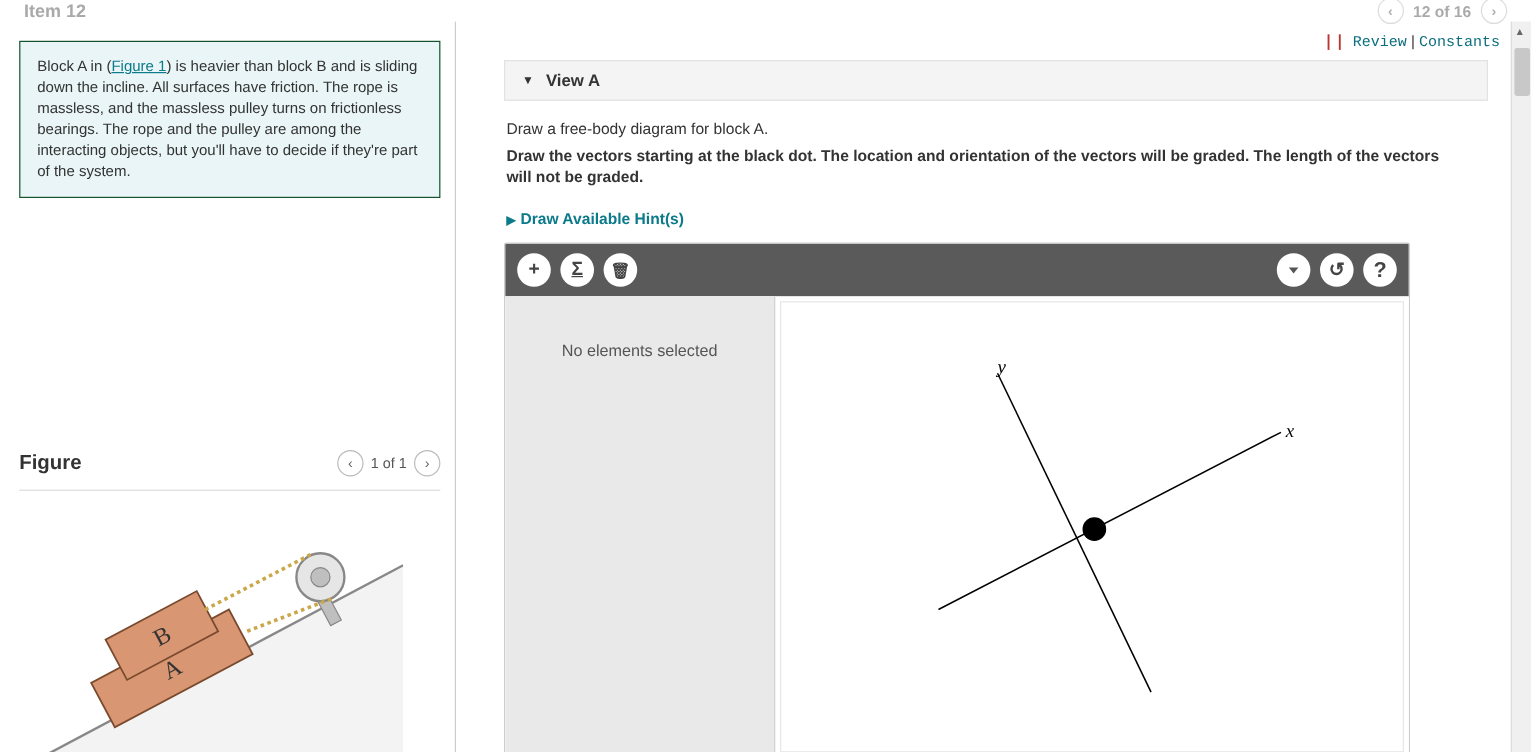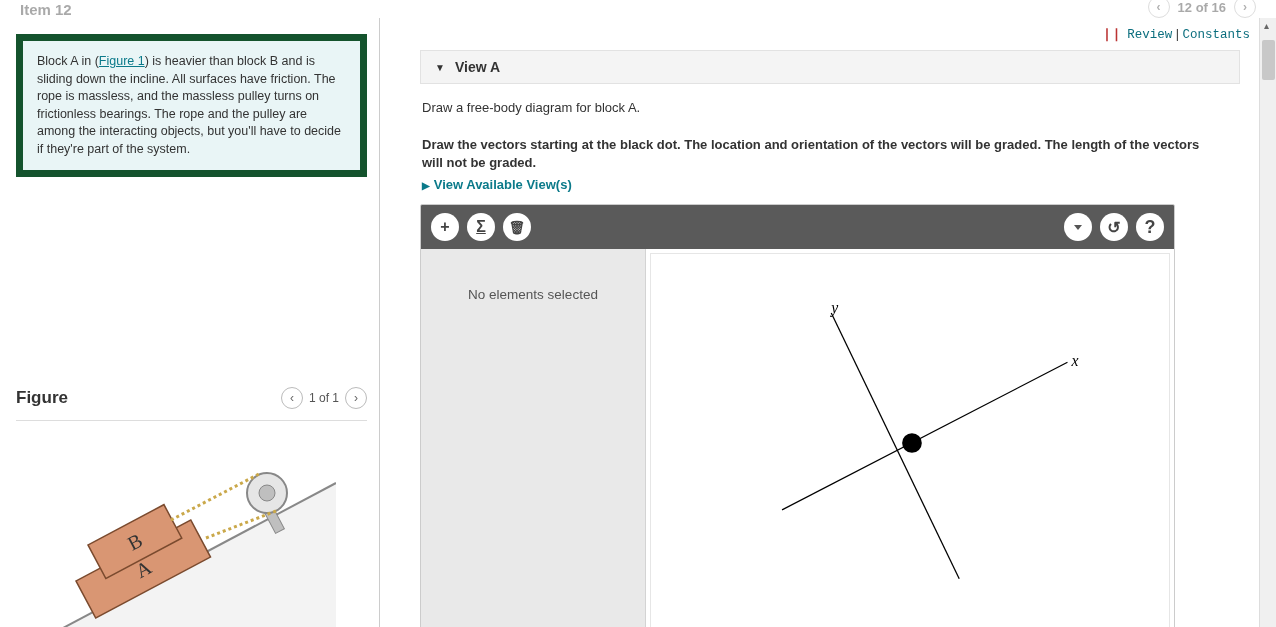--- a/index.html
+++ b/index.html
@@ -11,21 +11,21 @@
     height: 627px;
     overflow: hidden;
     position: relative;
     background: #fff;
   }
   .topbar {
     height: 18px;
     padding: 0 20px;
     display: flex;
     justify-content: space-between;
-    align-items: flex-end;
+    align-items: center;
     font-weight: bold;
     color: #333;
   }
   .topbar-left { font-size: 15px; color:#555; opacity:0.5; }
   .topbar-right { display: flex; align-items: center; gap: 8px; color:#555; opacity:0.5;}
   .circle-btn {
     width: 22px; height: 22px;
     border: 1px solid #bbb;
     border-radius: 50%;
     display: inline-flex; align-items: center; justify-content: center;
@@ -37,21 +37,21 @@
     height: calc(100% - 18px);
   }
   .left-col {
     width: 380px;
     border-right: 1px solid #ccc;
     padding: 16px 12px 0 16px;
     position: relative;
   }
   .problem-text {
     background: #e9f5f6;
-    border: 7px solid #14532d;
+    border: 1px solid #14532d;
     padding: 12px 14px;
     font-size: 12.5px;
     line-height: 1.4;
     color: #333;
   }
   .problem-text .fig-link { color: #0b7a8a; }
   .figure-header {
     display: flex;
     justify-content: space-between;
     align-items: center;
@@ -80,22 +80,22 @@
     border: 1px solid #e2e2e2;
     padding: 8px 14px;
     display: flex;
     align-items: center;
     gap: 10px;
     font-weight: bold;
     font-size: 14px;
     width: 820px;
   }
   .part-header .tri { font-size: 10px; }
-  .instr1 { margin: 16px 0 21px 2px; font-size: 13px; }
-  .instr2 { margin: 0 0 5px 2px; font-size: 13px; font-weight: bold; max-width: 800px; line-height:1.4;}
+  .instr1 { margin: 16px 0 6px 2px; font-size: 13px; }
+  .instr2 { margin: 0 0 18px 2px; font-size: 13px; font-weight: bold; max-width: 800px; line-height:1.4;}
   .hints {
     color: #0b7a8a; font-weight: bold; font-size: 13px;
     margin: 2px 0 12px 2px; cursor: pointer;
   }
   .hints .tri { font-size:10px; margin-right:4px;}
   .canvas-frame {
     width: 755px;
     border: 1px solid #ccc;
     border-radius: 2px;
     overflow: hidden;
@@ -217,21 +217,21 @@
 
     <div class="part-header">
       <span class="tri">▼</span>
       <span>View A</span>
     </div>
 
     <div class="instr1">Draw a free-body diagram for block A.</div>
     <div class="instr2">Draw the vectors starting at the black dot. The location and orientation of the vectors will be graded. The length of the vectors will not be graded.</div>
 
     <div class="hints">
-      <span class="tri">▶</span><span>View Available View(s)</span>
+      <span class="tri">▶</span><span>Draw Available Hint(s)</span>
     </div>
 
     <div class="canvas-frame">
       <div class="toolbar">
         <div class="tool-group">
           <div class="tool-btn">+</div>
           <div class="tool-btn" style="text-decoration:underline;">Σ</div>
           <div class="tool-btn" style="font-size:13px;">🗑</div>
         </div>
         <div class="tool-group">

